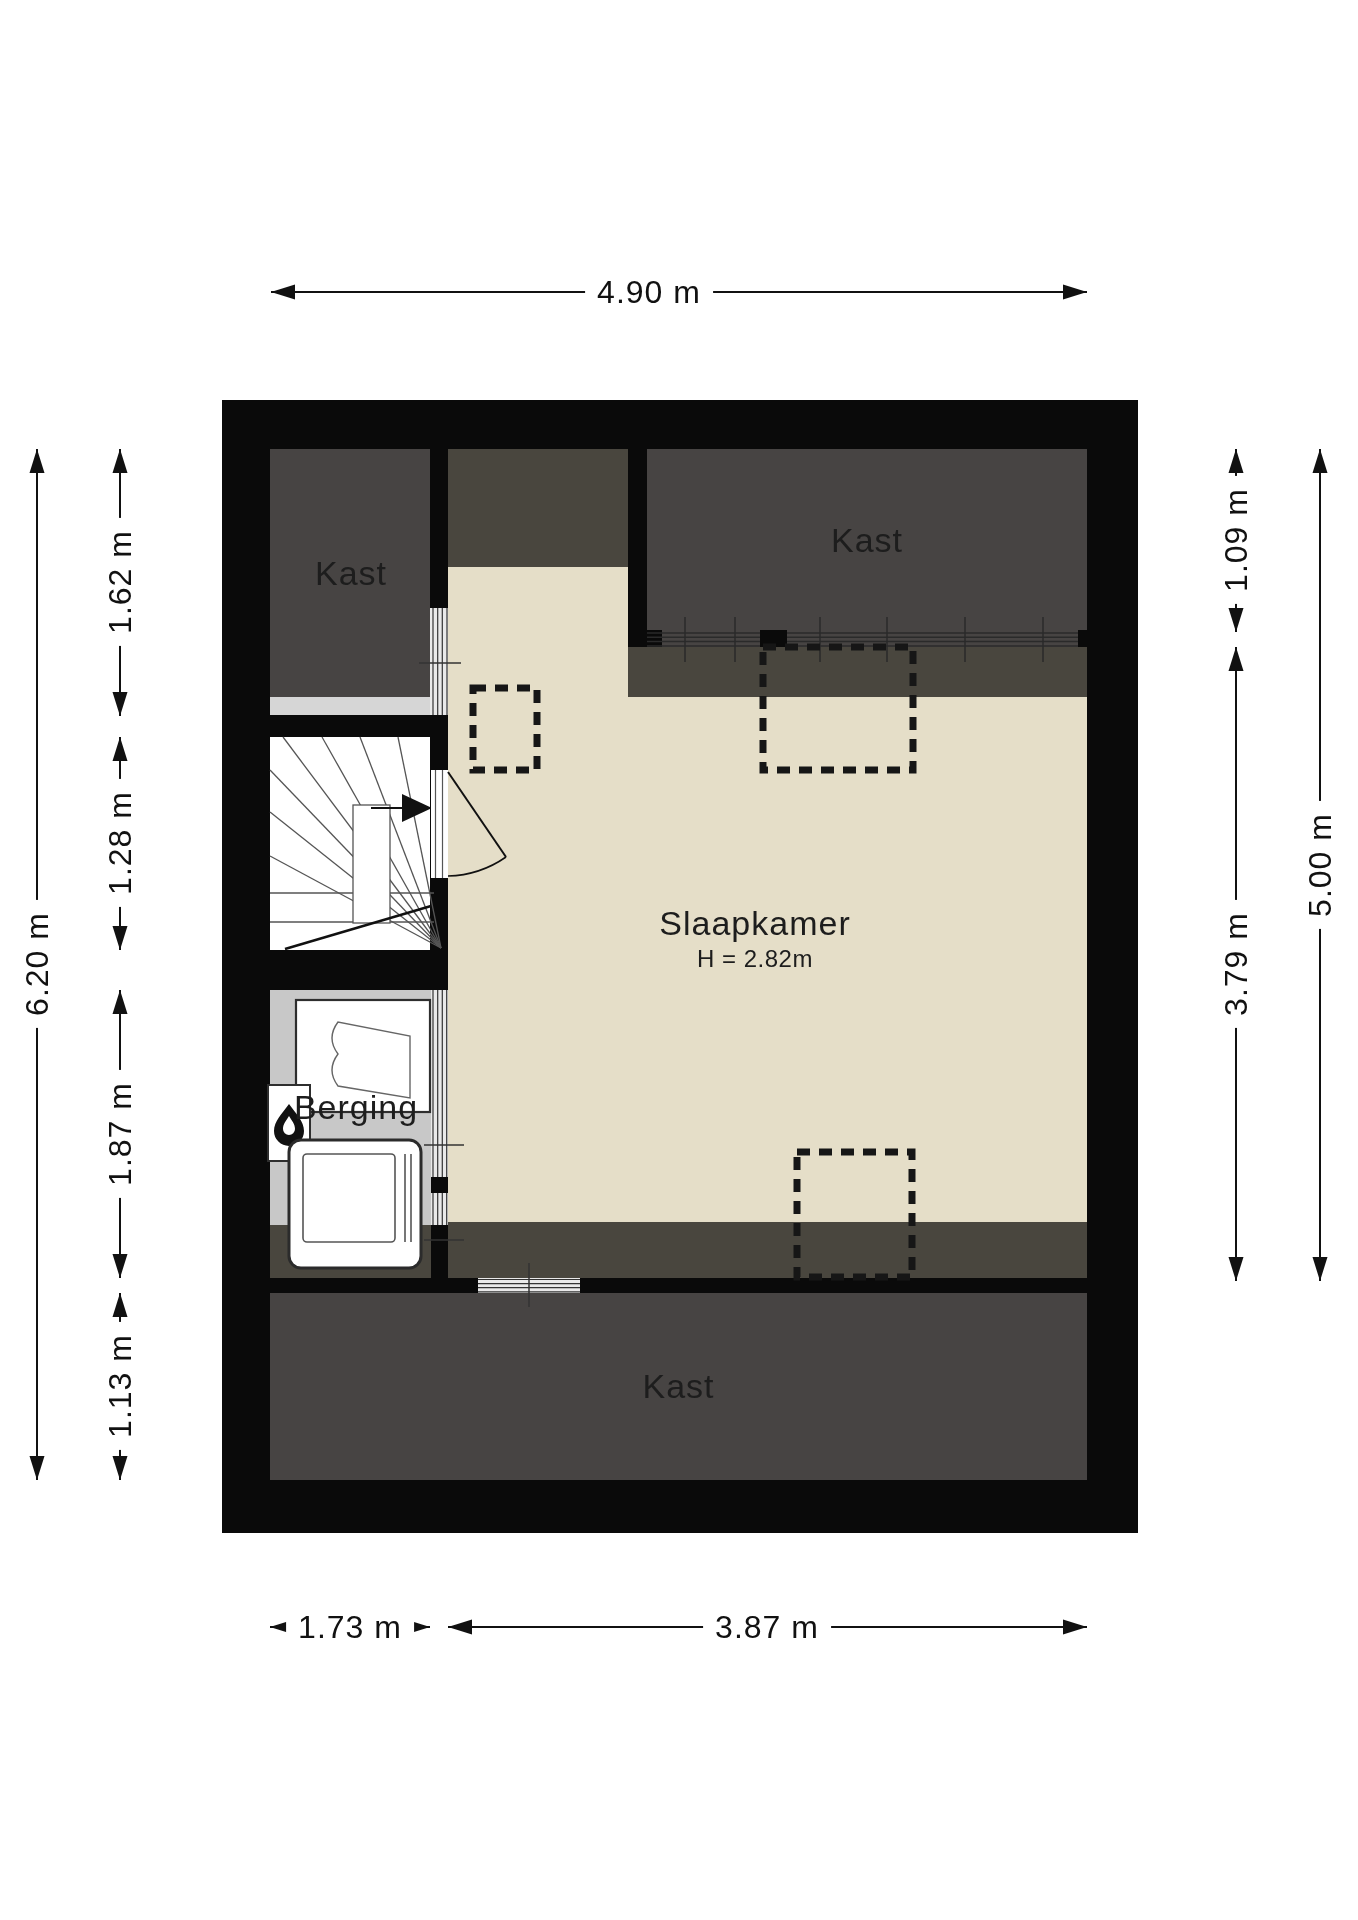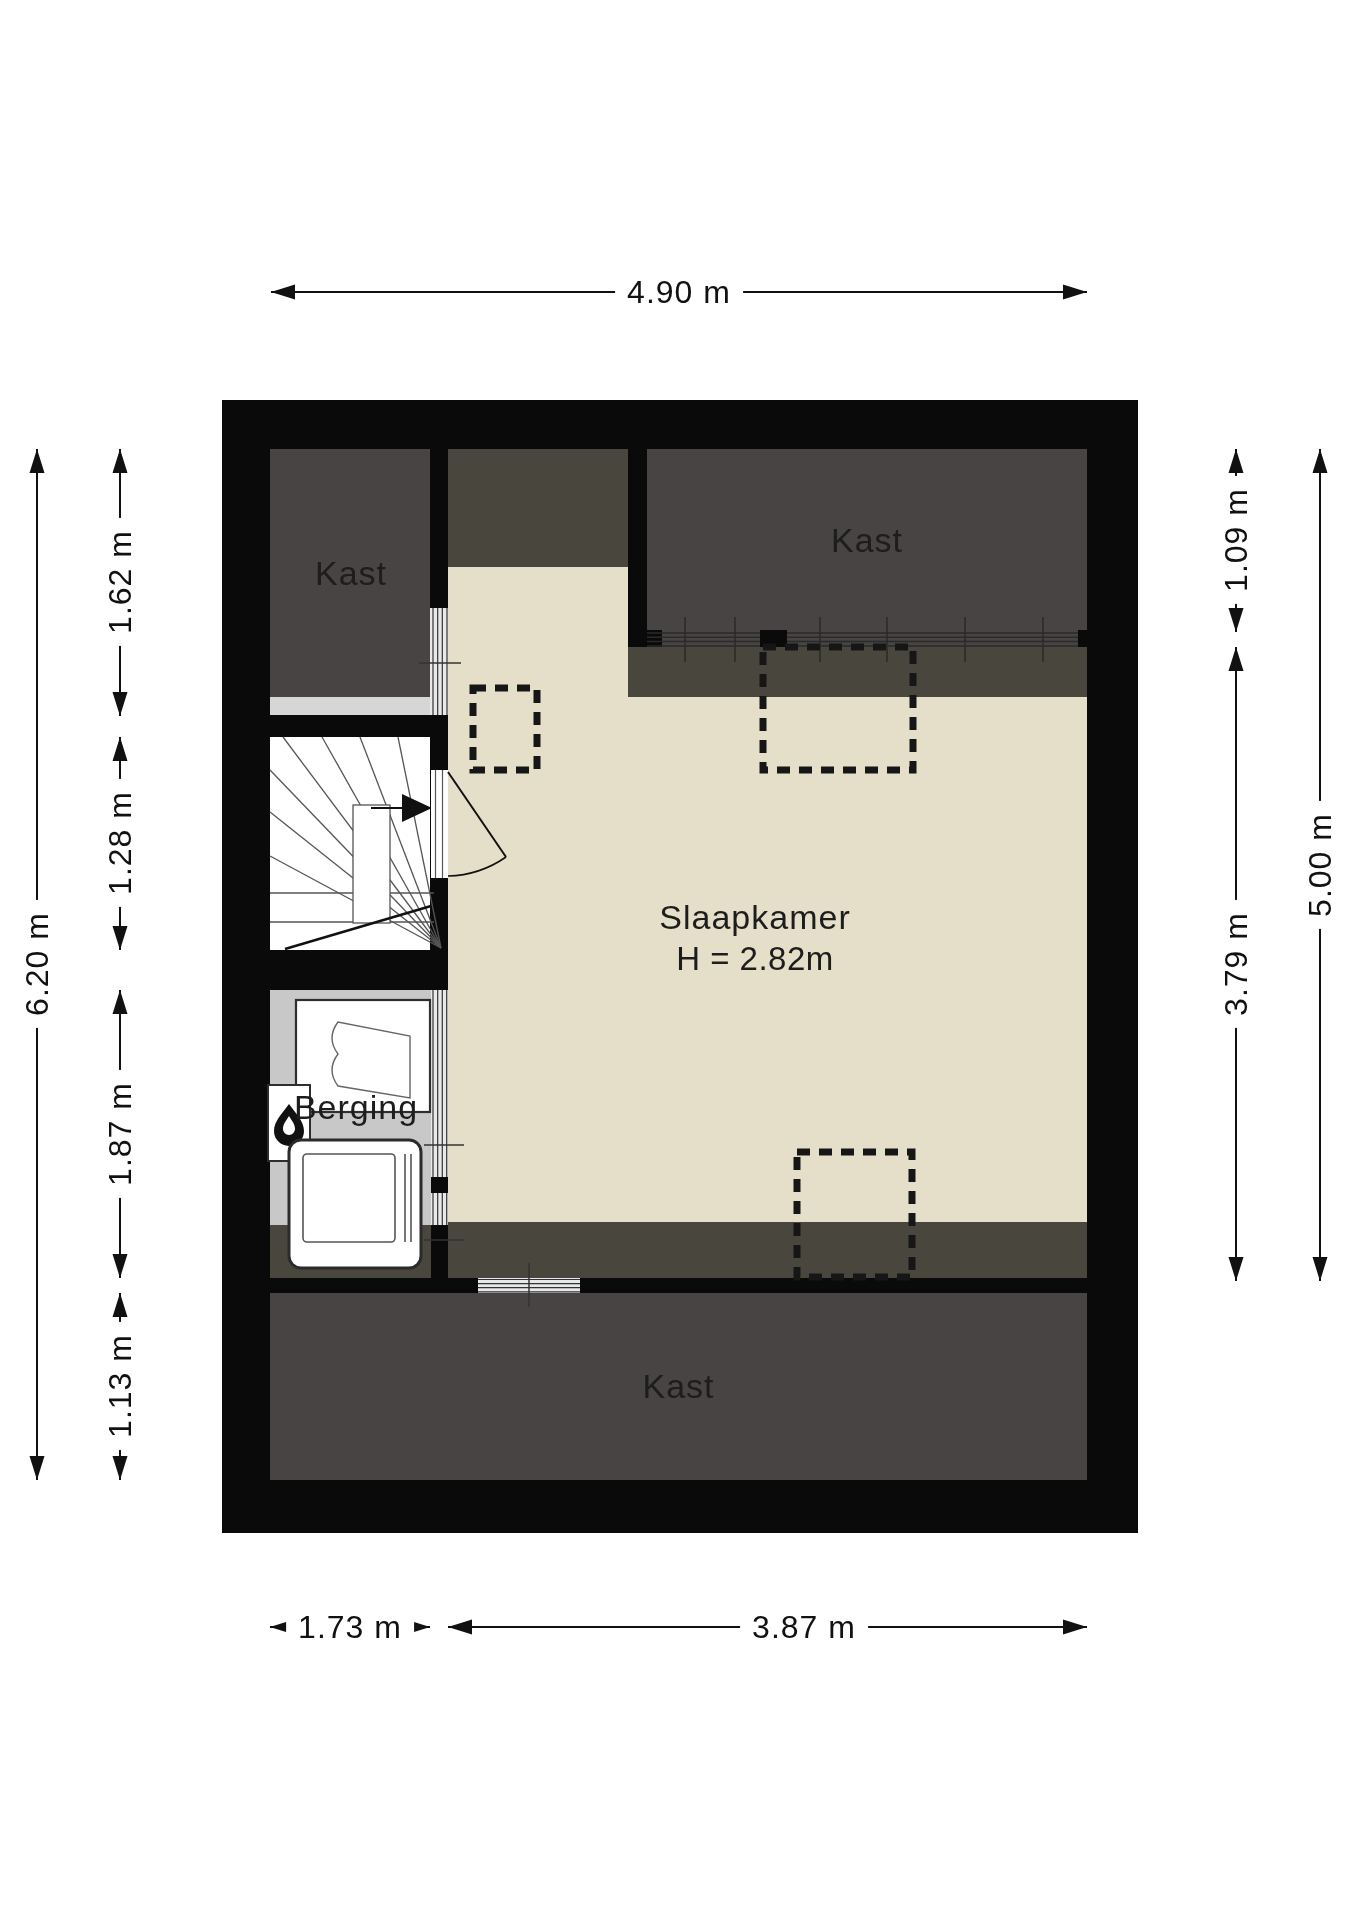--- a/index.html
+++ b/index.html
@@ -4,21 +4,21 @@
 <style>
   html,body{margin:0;padding:0;background:#ffffff;}
   .canvas{position:relative;width:1358px;height:1920px;background:#fff;overflow:hidden;
           font-family:"Liberation Sans", sans-serif;}
   .zone{position:absolute;z-index:1;}
   .wall{position:absolute;background:var(--wall,#0a0a0a);z-index:1;}
   #overlay{position:absolute;left:0;top:0;z-index:2;}
   .room-label{position:absolute;z-index:3;display:flex;align-items:center;justify-content:center;
               color:#1d1d1d;font-size:34px;letter-spacing:1px;pointer-events:none;}
   .room-label.stack{flex-direction:column;line-height:1.22;}
-  .room-label .sub{font-size:33px;letter-spacing:0.5px;}
+  .room-label .sub{font-size:24px;letter-spacing:0.5px;}
   .dim{position:absolute;z-index:3;background:#fff;color:var(--dimension-text,#111);
        font-size:32px;letter-spacing:1px;padding:1px 12px;white-space:nowrap;
        transform:translate(-50%,-50%);}
   .dim.vert{transform:translate(-50%,-50%) rotate(-90deg);}
 </style>
 </head>
 <body>
 
 <div class="canvas" style="--wall: #0a0a0a; --closet-floor: #474443; --sloped-ceiling: #49463e; --bedroom-floor: #e5dec8; --storage-floor: #c8c8c8; --landing-strip: #d6d6d6; --stairs-floor: #ffffff; --dimension-text: #111111;">
 
@@ -197,28 +197,28 @@
     <span>Slaapkamer</span>
     <span class="sub">H = 2.82m</span>
   </div>
   <div class="room-label" style="left:256px;top:1088px;width:200px;height:38px;">
     <span>Berging</span>
   </div>
   <div class="room-label" style="left:270px;top:1293px;width:817px;height:187px;">
     <span>Kast</span>
   </div>
 
-  <div class="dim" style="left:679px;top:292px;">4.90 m</div>
+  <div class="dim" style="left:649px;top:292px;">4.90 m</div>
 
   <div class="dim vert" style="left:37px;top:964px;">6.20 m</div>
 
   <div class="dim vert" style="left:120px;top:582px;">1.62 m</div>
   <div class="dim vert" style="left:120px;top:843px;">1.28 m</div>
   <div class="dim vert" style="left:120px;top:1134px;">1.87 m</div>
   <div class="dim vert" style="left:120px;top:1386px;">1.13 m</div>
 
   <div class="dim vert" style="left:1236px;top:540px;">1.09 m</div>
   <div class="dim vert" style="left:1236px;top:964px;">3.79 m</div>
   <div class="dim vert" style="left:1320px;top:865px;">5.00 m</div>
 
   <div class="dim" style="left:350px;top:1627px;">1.73 m</div>
-  <div class="dim" style="left:804px;top:1627px;">3.87 m</div>
+  <div class="dim" style="left:767px;top:1627px;">3.87 m</div>
 </div>
 
 </body></html>

